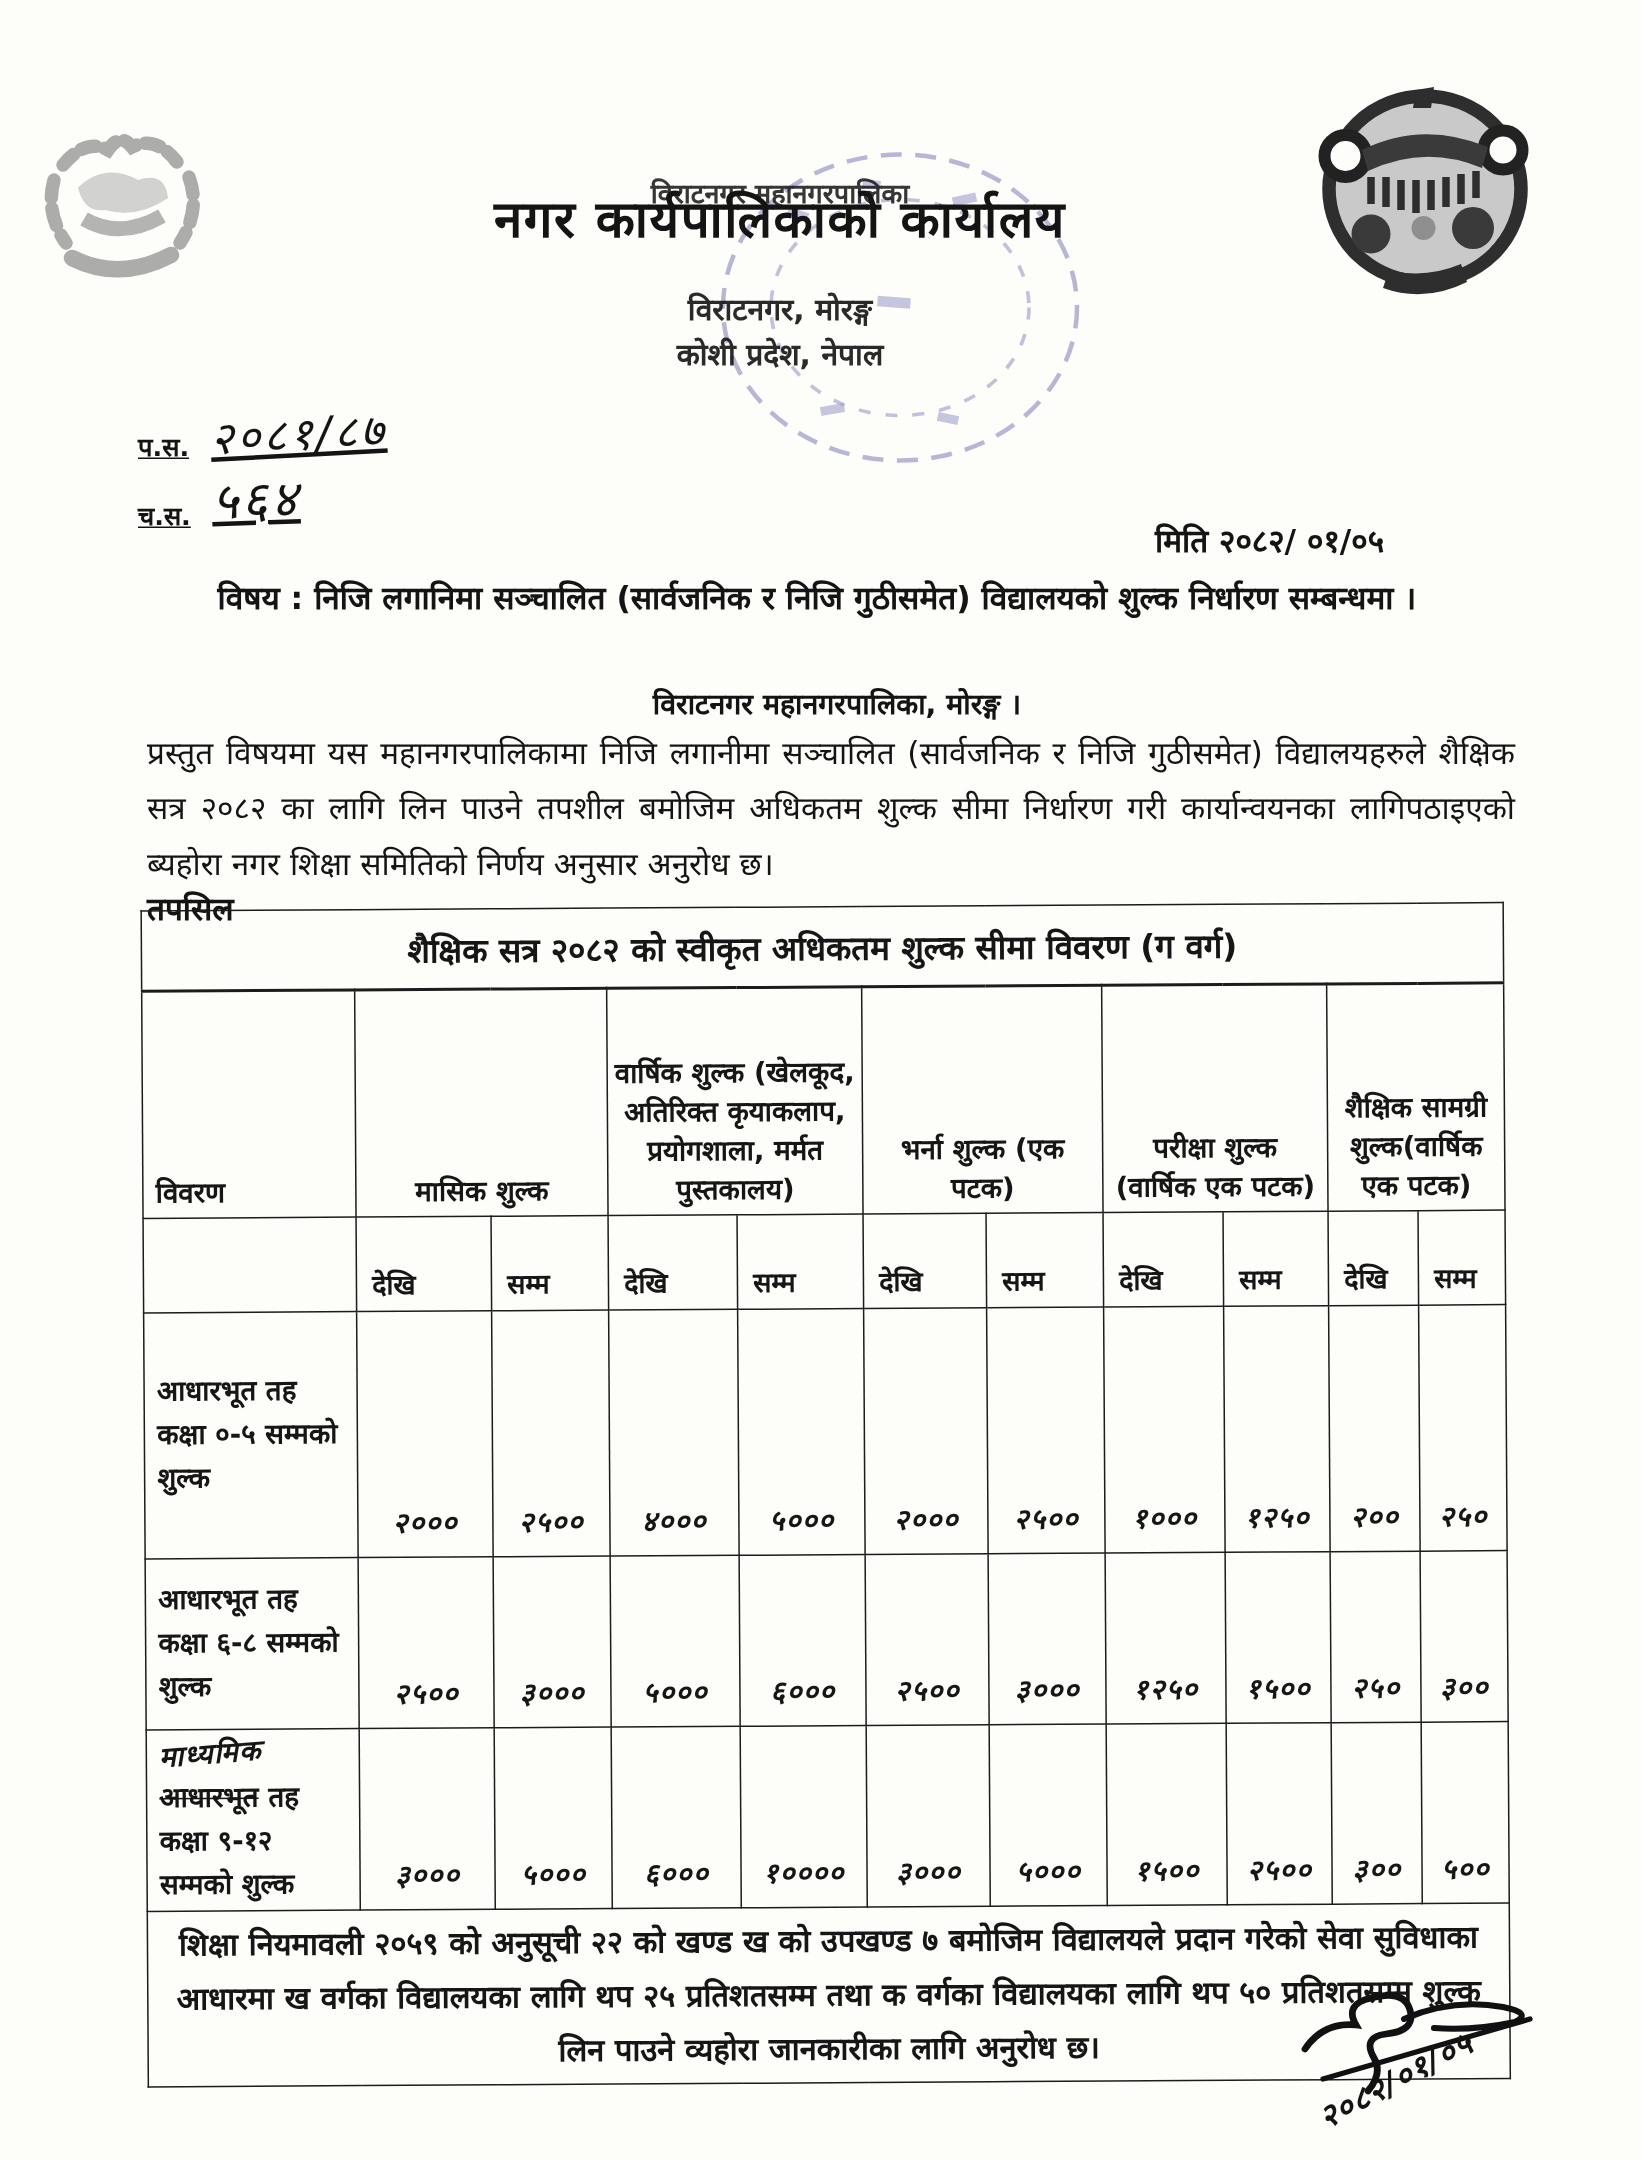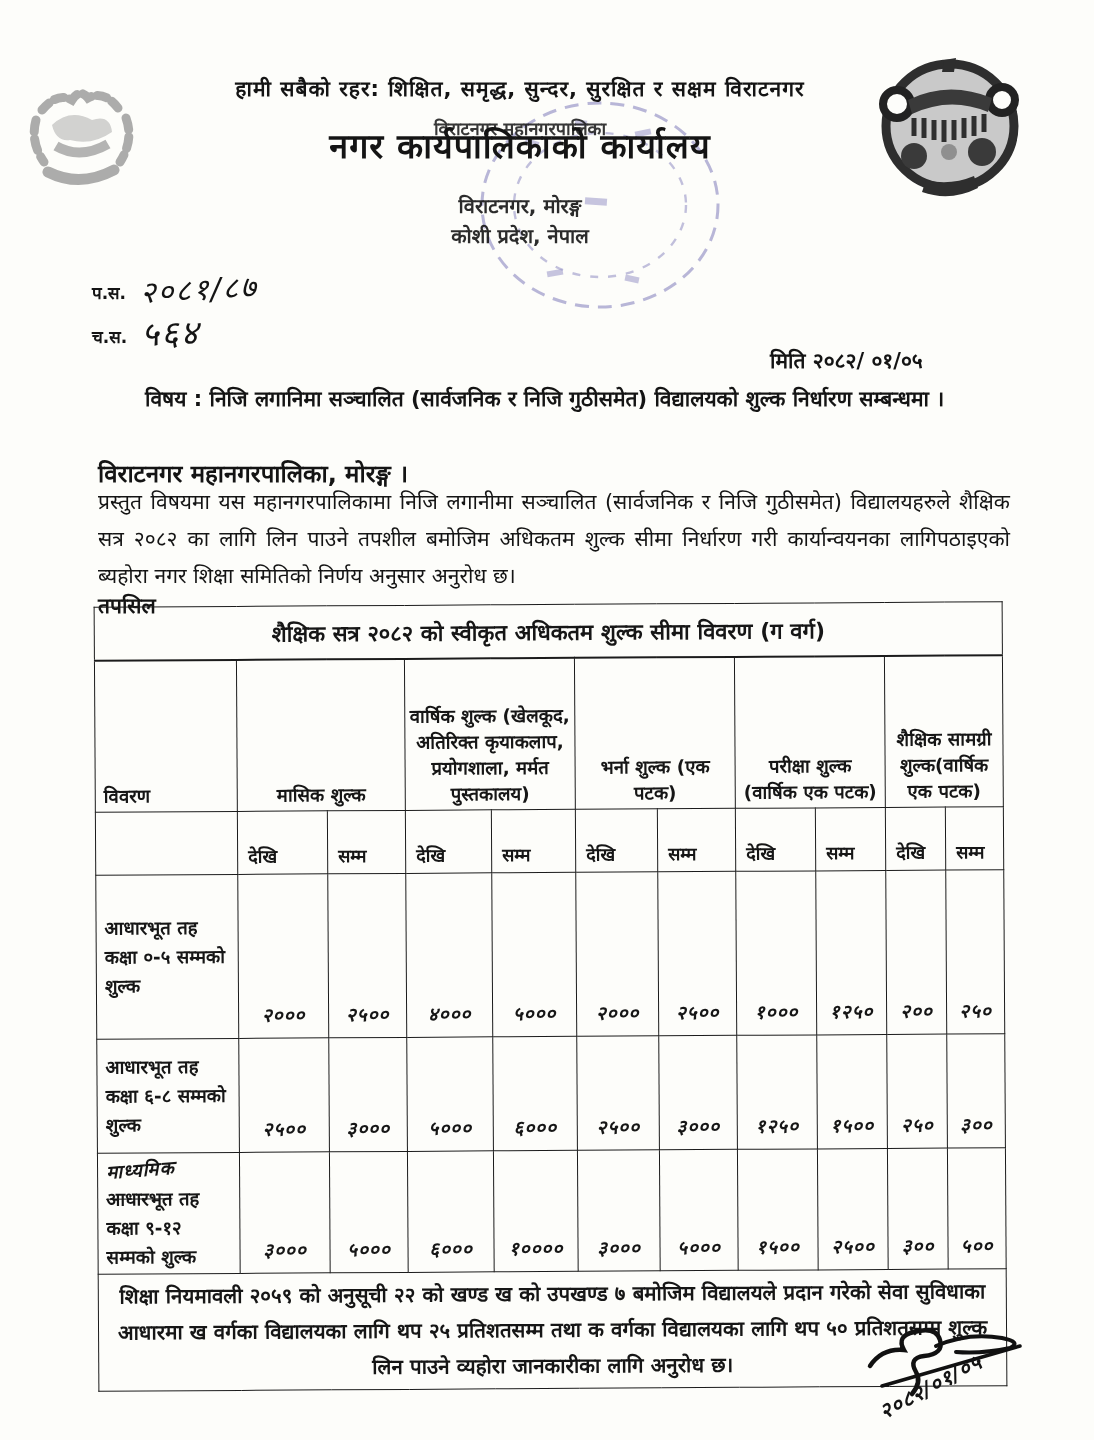--- a/index.html
+++ b/index.html
@@ -23,30 +23,30 @@
   .office{left:120px;top:122px;width:800px;font-size:34px;font-weight:800;letter-spacing:1px;}
   .addr1{left:220px;top:192px;width:600px;font-size:20px;font-weight:600;opacity:.9;}
   .addr2{left:220px;top:222px;width:600px;font-size:20px;font-weight:600;opacity:.9;}
 
   .emblem-left{left:22px;top:80px;width:118px;height:120px;opacity:.55;}
   .emblem-right{left:870px;top:52px;width:160px;height:152px;}
   .stamp{left:455px;top:80px;width:290px;height:250px;opacity:.55;}
 
   
   .refs{left:92px;top:268px;}
-  .ref-line{display:flex;align-items:center;gap:14px;}
+  .ref-line{display:flex;align-items:flex-end;gap:14px;text-decoration:underline;}
   .ref-label{font-size:17px;font-weight:700;padding-top:8px;}
   .ref-val1{font-size:30px;transform:rotate(-3deg);}
   .ref-val2{font-size:34px;transform:rotate(-2deg);}
 
   .date-line{left:770px;top:346px;width:300px;font-size:21px;font-weight:700;}
 
   .subject{left:145px;top:384px;width:920px;font-size:21px;font-weight:700;}
   .to-line1{left:98px;top:421px;width:920px;font-size:20px;font-weight:600;}
-  .to-line2{left:98px;top:456px;width:920px;font-size:24px;font-weight:600;}
+  .to-line2{left:98px;top:456px;width:920px;font-size:19px;font-weight:600;text-align:center;}
   .body-par{left:98px;top:484px;width:912px;font-size:21px;font-weight:400;line-height:37px;text-align:justify;}
   .tapasil{left:98px;top:591px;font-size:21px;font-weight:700;}
 
   
   .tbl-wrap{left:96px;top:604px;width:912px;transform:rotate(-0.35deg);}
   table{border-collapse:collapse;table-layout:fixed;width:908px;}
   td,th{border:1.6px solid #1c1c1c;padding:2px 4px;font-weight:700;color:#161616;}
   .t-title{font-size:22px;height:48px;text-align:center;border-bottom-width:2px;}
   .h-cell{font-size:18.5px;vertical-align:bottom;text-align:center;height:146px;line-height:26px;}
   .h-left{text-align:left;padding-left:8px;}
@@ -110,21 +110,20 @@
         <rect x="70" y="60" width="14" height="6" transform="rotate(18 77 63)"></rect>
         <rect x="180" y="50" width="16" height="6" transform="rotate(-12 188 53)"></rect>
         <rect x="120" y="40" width="12" height="6" transform="rotate(6 126 43)"></rect>
         <rect x="92" y="190" width="16" height="6" transform="rotate(-10 100 193)"></rect>
         <rect x="170" y="196" width="14" height="6" transform="rotate(12 177 199)"></rect>
         <rect x="130" y="118" width="22" height="7" transform="rotate(4 141 121)"></rect>
       </g>
     </svg>
   </div>
 
-  <div class="abs slogan ctr">हामी सबैको रहर: शिक्षित, समृद्ध, सुन्दर, सुरक्षित र सक्षम विराटनगर</div>
   <div class="abs muni ctr">विराटनगर महानगरपालिका</div>
   <div class="abs office ctr">नगर कार्यपालिकाको कार्यालय</div>
   <div class="abs addr1 ctr">विराटनगर, मोरङ्ग</div>
   <div class="abs addr2 ctr">कोशी प्रदेश, नेपाल</div>
 
   <div class="abs refs">
     <div class="ref-line">
       <span class="ref-label">प.स.</span>
       <span class="hw ref-val1">२०८१/८७</span>
     </div>

